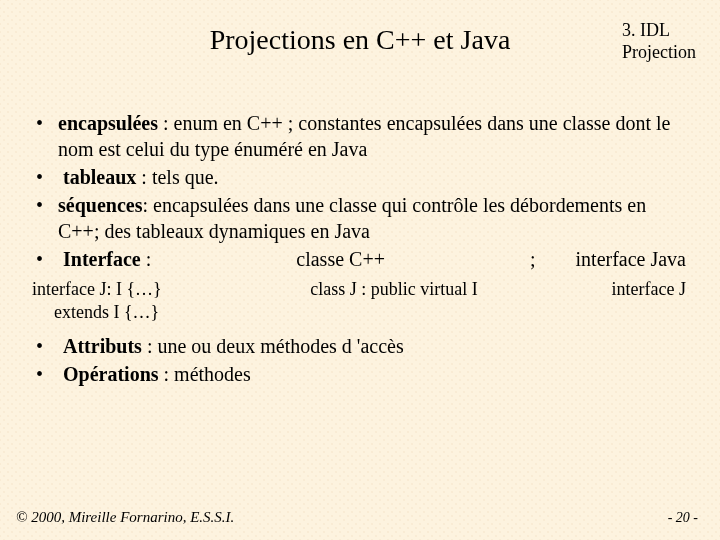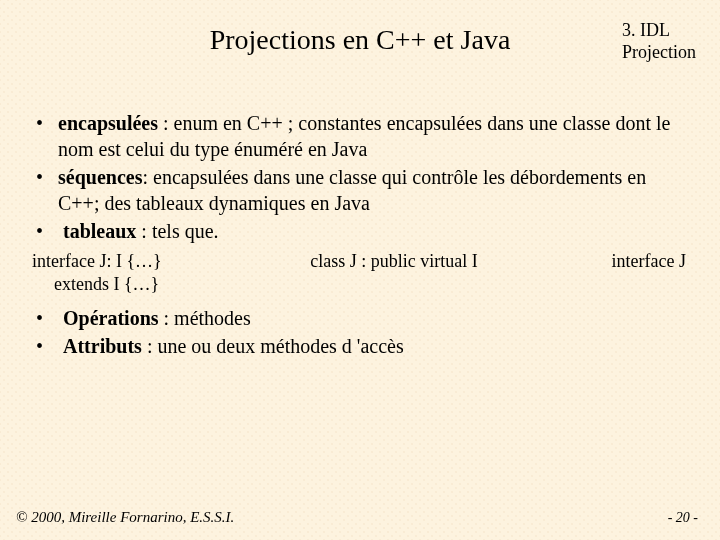--- a/index.html
+++ b/index.html
@@ -117,45 +117,53 @@
   </div>
 
   <div class="content">
     <ul class="bullets">
 
       <li>
         <b>encapsulées</b><span> : enum en C++ ; constantes encapsulées dans une classe dont le nom est celui du type énuméré en Java</span>
       </li>
 
       <li>
+        &nbsp;<b>tableaux</b><span> : tels que.</span>
+      </li>
+
+      <li>
         <b>séquences</b><span>: encapsulées dans une classe qui contrôle les débordements en C++; des tableaux dynamiques en Java</span>
       </li>
 
       <li>
-        &nbsp;<b>tableaux</b><span> : tels que.</span>
+        <div class="row4">
+          <span class="lead">&nbsp;<b>Interface</b><span> :</span></span>
+          <span class="mid">classe C++</span>
+          <span class="sep">;</span>
+          <span class="right">interface Java</span>
+        </div>
       </li>
-
 
     </ul>
 
     <div class="codecols">
       <div class="c1">
         <div>interface J: I {…}</div>
         <div class="l2">extends I {…}</div>
       </div>
       <div class="c2">class J : public virtual I</div>
       <div class="c3">interface J</div>
     </div>
 
     <ul class="bullets">
       <li>
-        &nbsp;<b>Opérations</b><span> : méthodes</span>
+        &nbsp;<b>Attributs</b><span> : une ou deux méthodes d 'accès</span>
       </li>
       <li>
-        &nbsp;<b>Attributs</b><span> : une ou deux méthodes d 'accès</span>
+        &nbsp;<b>Opérations</b><span> : méthodes</span>
       </li>
     </ul>
 
   </div>
 
   <div class="footer-left">© 2000, Mireille Fornarino, E.S.S.I.</div>
   <div class="footer-right">- 20 -</div>
 
 </div>
 

